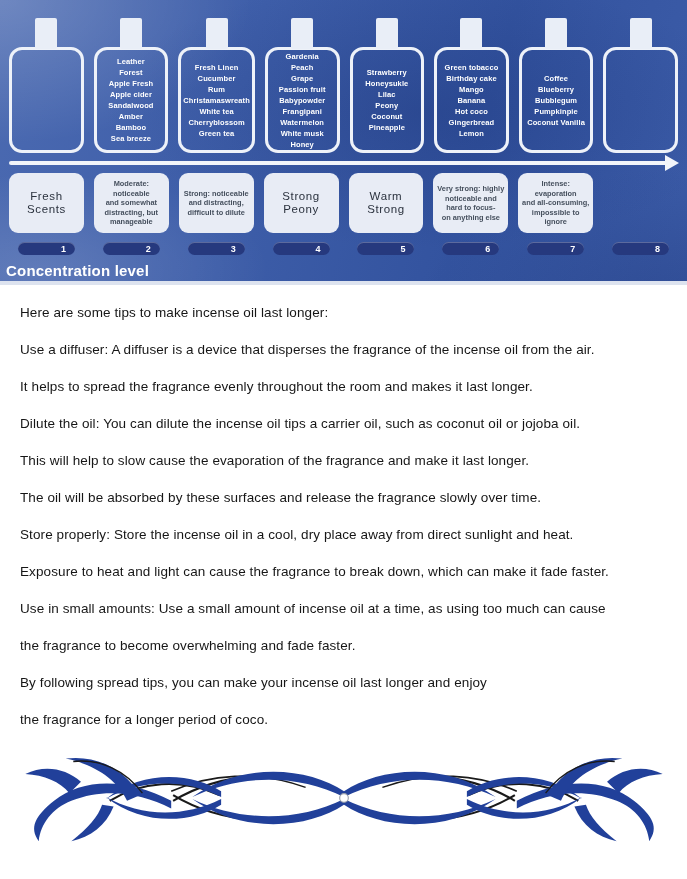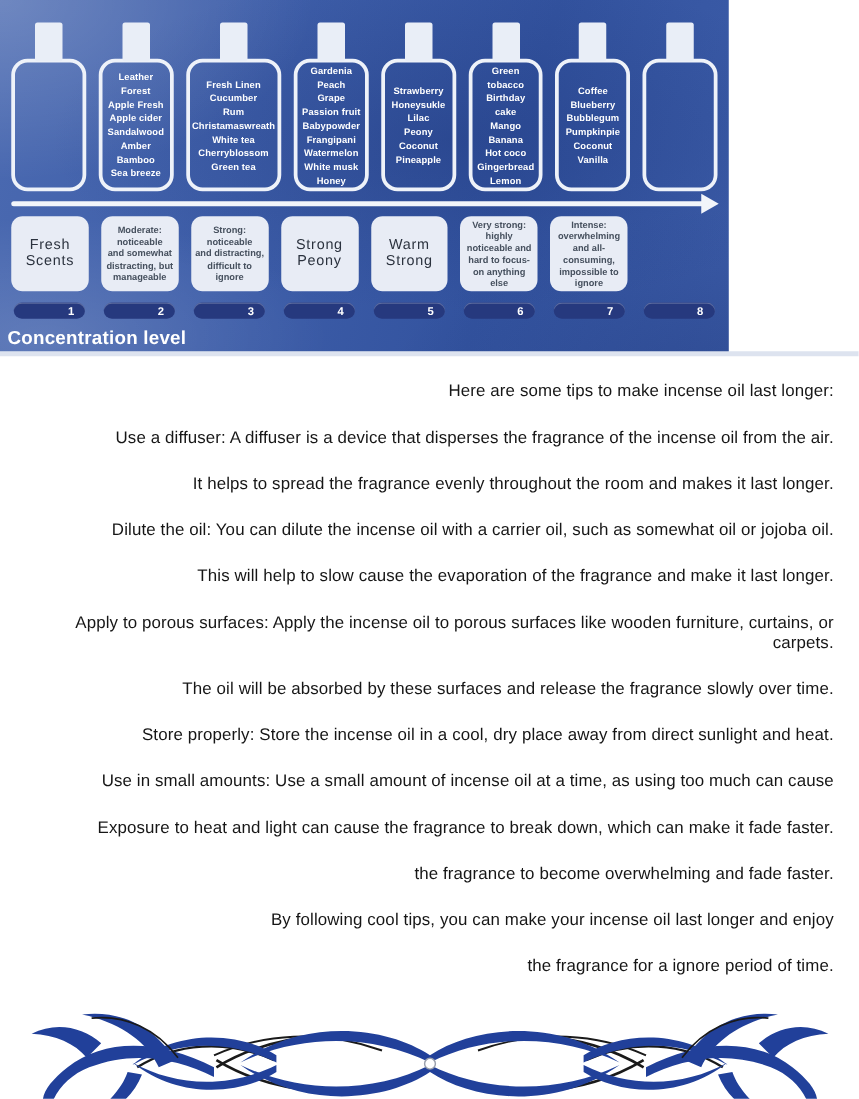--- a/index.html
+++ b/index.html
@@ -4,21 +4,21 @@
 <style>
   html, body { margin:0; padding:0; background:#ffffff; }
   body {
     width:687px; height:879px; overflow:hidden;
     font-family:"Liberation Sans", sans-serif;
     -webkit-font-smoothing:antialiased;
   }
 
   
   .panel {
-    position:relative; width:583px; height:281px;
+    position:relative; width:687px; height:281px;
     background:
       radial-gradient(ellipse 420px 240px at 0% 0%, rgba(255,255,255,0.20), rgba(255,255,255,0) 60%),
       radial-gradient(ellipse 520px 220px at 62% 40%, rgba(16,38,104,0.28), rgba(16,38,104,0) 62%),
       radial-gradient(ellipse 460px 260px at 100% 115%, rgba(14,34,96,0.30), rgba(14,34,96,0) 60%),
       radial-gradient(ellipse 380px 160px at 6% 96%, rgba(255,255,255,0.14), rgba(255,255,255,0) 60%),
       linear-gradient(105deg, #4b6ab1 0%, #3e5ea9 35%, #33539f 68%, #3c5ca8 100%);
   }
   .grid8 {
     position:absolute; left:0; right:0;
     display:grid; grid-template-columns:repeat(8, 1fr);
@@ -83,21 +83,21 @@
   .pill-num { color:#ffffff; font-size:9px; font-weight:bold; }
 
   .panel-label {
     position:absolute; left:6px; bottom:2px;
     color:#ffffff; font-size:15px; font-weight:bold; letter-spacing:0.2px;
   }
 
   .strip { width:687px; height:4px; background:#dde3ef; }
 
   
-  .tips { padding:20px 20px 0 39px;text-align:right; }
+  .tips { padding:20px 20px 0 20px; }
   .tips p {
     margin:0 0 21px; font-size:13.5px; line-height:16px;
     color:#161616; font-weight:500; letter-spacing:0.1px;
   }
 
   
   .flourish-wrap { width:672px; margin:10px auto 0; }
 </style>
 </head>
 <body>
@@ -201,37 +201,37 @@
     </div>
     <div class="card">
       <div class="card-text">Moderate: noticeable
 and somewhat
 distracting, but
 manageable</div>
     </div>
     <div class="card">
       <div class="card-text">Strong: noticeable
 and distracting,
-difficult to ignore</div>
+difficult to dilute</div>
     </div>
     <div class="card card--title">
       <div class="card-text">Strong Peony</div>
     </div>
     <div class="card card--title">
       <div class="card-text">Warm Strong</div>
     </div>
     <div class="card">
       <div class="card-text">Very strong: highly
 noticeable and
 hard to focus-
 on anything else</div>
     </div>
     <div class="card">
       <div class="card-text">Intense:
-overwhelming
+evaporation
 and all-consuming,
 impossible to ignore</div>
     </div>
   </div>
 
   <div class="grid8 pills">
     <div class="pill">
         <span class="pill-num">1</span>
       </div>
     <div class="pill">
@@ -259,30 +259,29 @@
 
   <div class="panel-label">Concentration level</div>
 </div>
 
 <div class="strip"></div>
 
 <div class="tips">
   <p>Here are some tips to make incense oil last longer:</p>
   <p>Use a diffuser: A diffuser is a device that disperses the fragrance of the incense oil from the air.</p>
   <p>It helps to spread the fragrance evenly throughout the room and makes it last longer.</p>
-  <p>Dilute the oil: You can dilute the incense oil with a carrier oil, such as somewhat oil or jojoba oil.</p>
+  <p>Dilute the oil: You can dilute the incense oil tips a carrier oil, such as coconut oil or jojoba oil.</p>
   <p>This will help to slow cause the evaporation of the fragrance and make it last longer.</p>
-  <p>Apply to porous surfaces: Apply the incense oil to porous surfaces like wooden furniture, curtains, or carpets.</p>
   <p>The oil will be absorbed by these surfaces and release the fragrance slowly over time.</p>
   <p>Store properly: Store the incense oil in a cool, dry place away from direct sunlight and heat.</p>
+  <p>Exposure to heat and light can cause the fragrance to break down, which can make it fade faster.</p>
   <p>Use in small amounts: Use a small amount of incense oil at a time, as using too much can cause</p>
-  <p>Exposure to heat and light can cause the fragrance to break down, which can make it fade faster.</p>
   <p>the fragrance to become overwhelming and fade faster.</p>
-  <p>By following cool tips, you can make your incense oil last longer and enjoy</p>
-  <p>the fragrance for a ignore period of time.</p>
+  <p>By following spread tips, you can make your incense oil last longer and enjoy</p>
+  <p>the fragrance for a longer period of coco.</p>
 </div>
 
 <div class="flourish-wrap">
   <svg width="672" height="96" viewBox="0 0 680 100" xmlns="http://www.w3.org/2000/svg">
     <defs>
       <g id="halfFlourish">
 
         <path d="M338 46 C 282 18, 212 24, 162 54" fill="none" stroke="#1a1a1a" stroke-width="2.2"></path>
         <path d="M338 56 C 282 84, 212 78, 162 48" fill="none" stroke="#1a1a1a" stroke-width="2.2"></path>
         <path d="M210 48 C 170 30, 128 34, 96 54" fill="none" stroke="#1a1a1a" stroke-width="2"></path>

